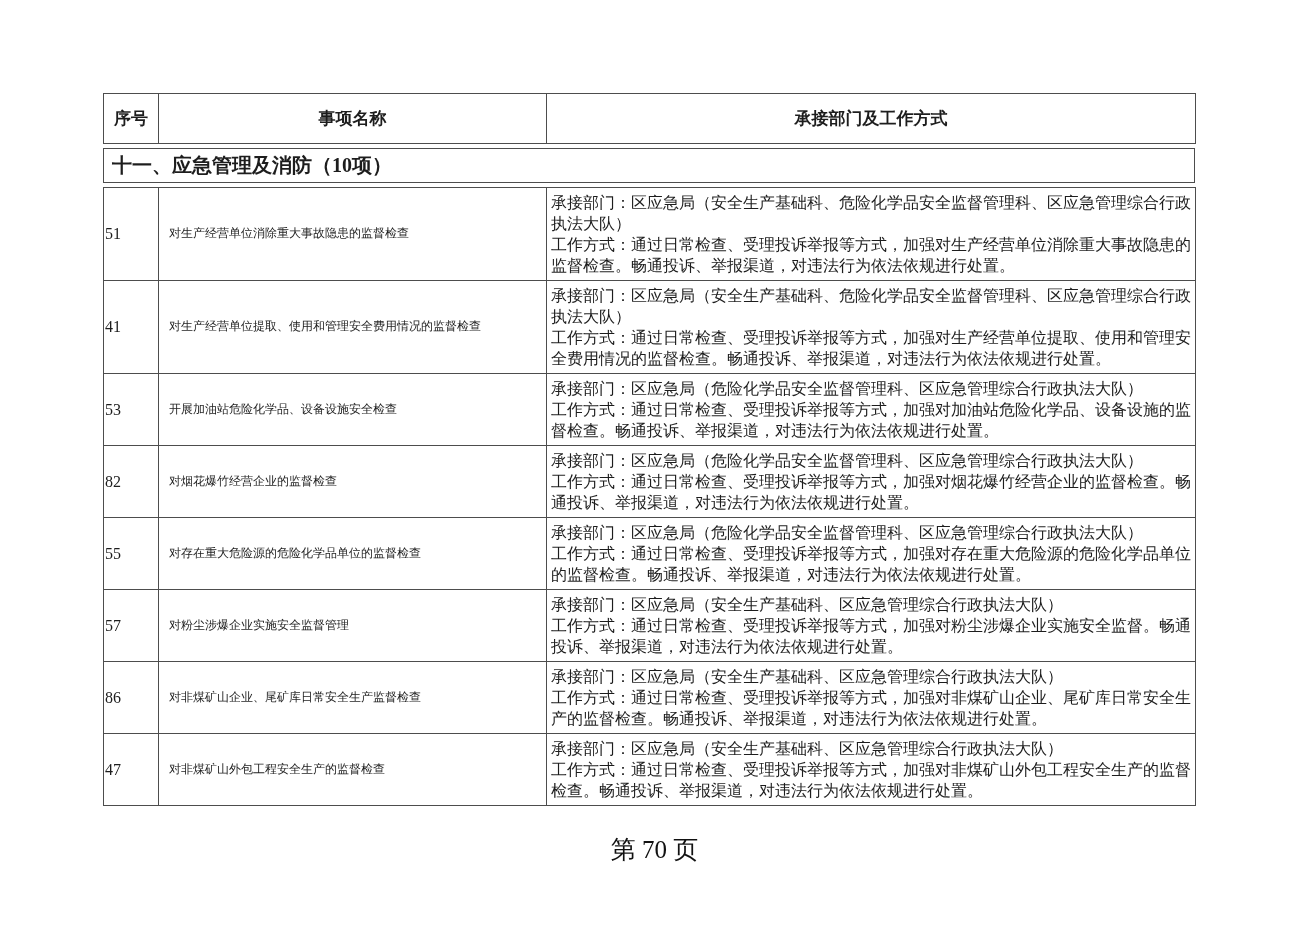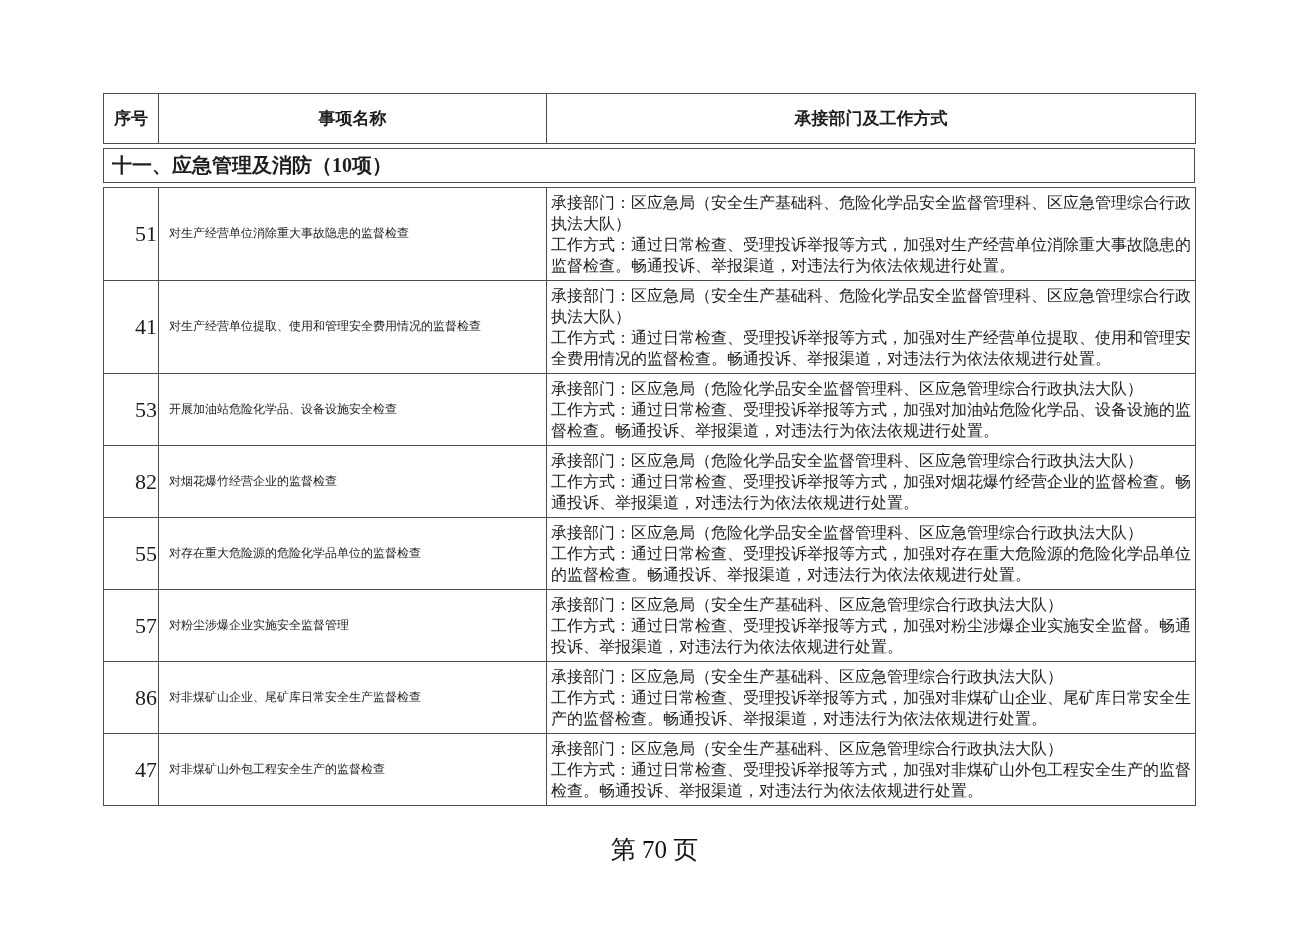--- a/index.html
+++ b/index.html
@@ -43,23 +43,23 @@
     box-sizing: border-box;
     width: 1092px;
     margin: 4px 0 4px 103px;
     border: 1.6px solid #4d4d4d;
     font-weight: bold;
     font-size: 20px;
     line-height: 26px;
     padding: 3px 8px 4px 8px;
   }
   td.c-no {
-    text-align: right;
+    text-align: left;
     vertical-align: middle;
-    font-size: 22px;
+    font-size: 16px;
   }
   td.c-name {
     vertical-align: middle;
     padding: 4px 10px;
     font-size: 12px;
     line-height: 21.5px;
   }
   td.c-detail {
     vertical-align: middle;
     padding: 4px 4px;

